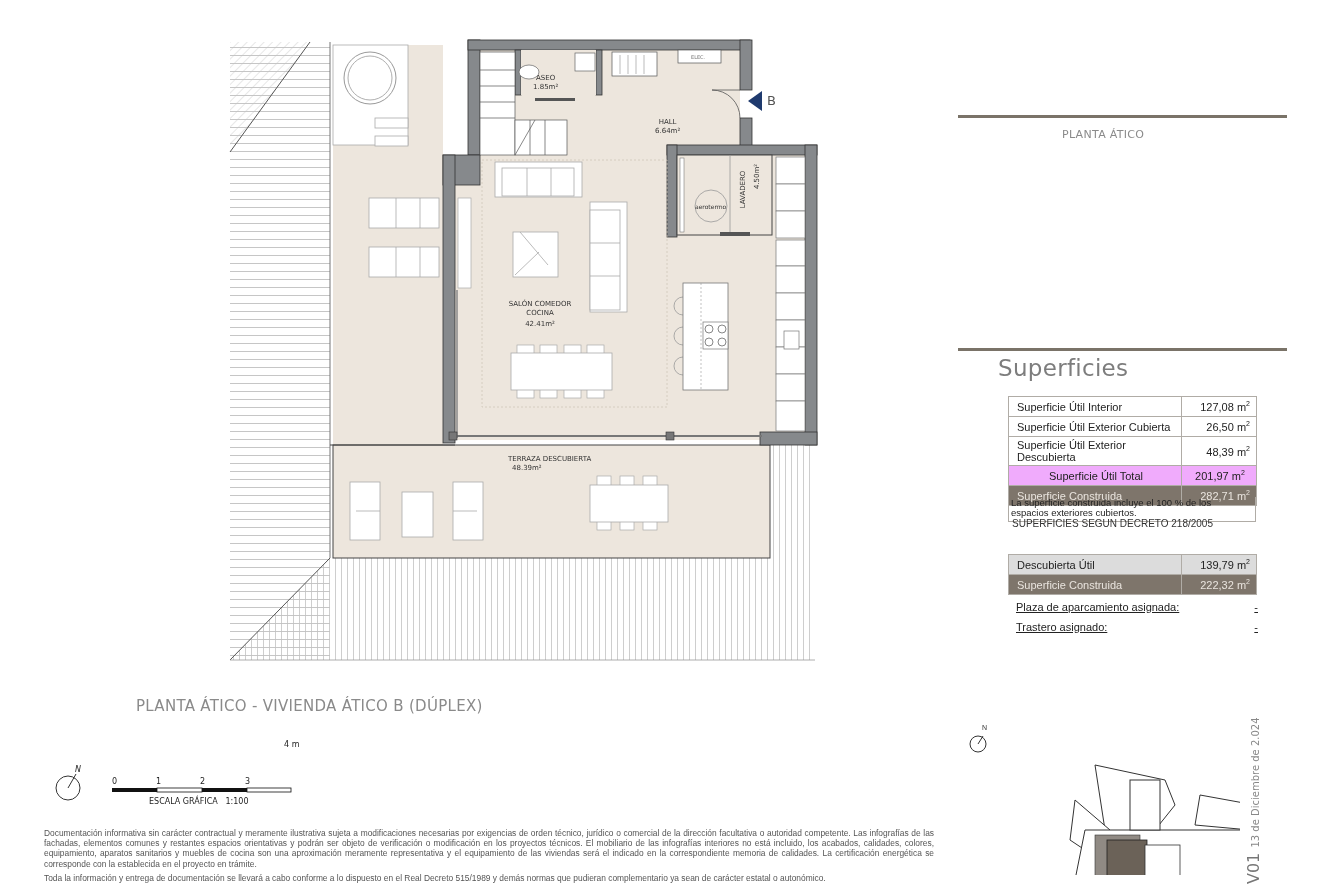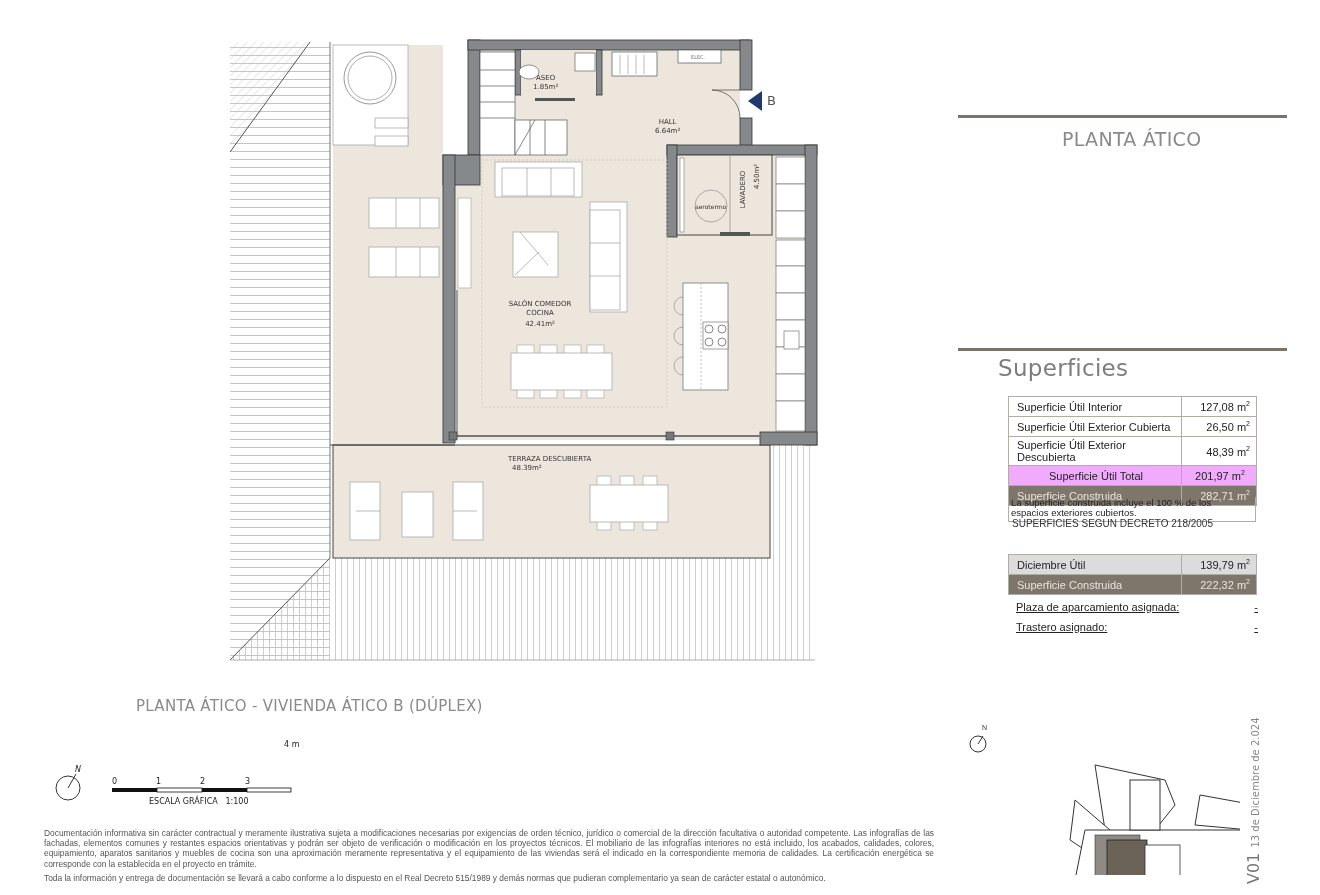--- a/index.html
+++ b/index.html
@@ -240,21 +240,21 @@
 </div>
 <div class="plan-label" style="left:508px;top:455px;text-align:left;">
   <div>TERRAZA DESCUBIERTA</div>
   <div style="padding-left:4px;">48.39m²</div>
 </div>
 <div class="abs" style="left:767px;top:93px;font-size:13px;color:#555;font-family:'DejaVu Sans',sans-serif;">B</div>
 
 <div class="section-title" style="left:136px;top:697px;font-size:15px;">PLANTA ÁTICO - VIVIENDA ÁTICO B (DÚPLEX)</div>
 
 <div class="rule" style="left:958px;top:115px;width:329px;"></div>
-<div class="section-title" style="left:1062px;top:128px;font-size:19px;">PLANTA ÁTICO</div>
+<div class="section-title" style="left:1062px;top:128px;font-size:11px;">PLANTA ÁTICO</div>
 
 <div class="rule" style="left:958px;top:348px;width:329px;"></div>
 <div class="section-title" style="left:998px;top:355px;font-size:23px;color:#7d7d7d;">Superficies</div>
 
 <table class="sup-table">
   <tbody>
       <tr>
     <td>Superficie Útil Interior</td>
     <td class="val"><span>127,08</span> <span>m</span><sup>2</sup></td>
   </tr>
@@ -275,21 +275,21 @@
     <td class="val"><span>282,71</span> <span>m</span><sup>2</sup></td>
   </tr>
 </tbody>
   </table>
 <div class="note">La superficie construida incluye el 100 % de los espacios exteriores cubiertos.</div>
 
 <div class="decreto-head">SUPERFICIES SEGUN DECRETO 218/2005</div>
 <table class="sup2">
   <tbody>
       <tr class="util">
-    <td>Diciembre Útil</td>
+    <td>Descubierta Útil</td>
     <td class="val"><span>139,79</span> <span>m</span><sup>2</sup></td>
   </tr>
   <tr class="built">
     <td>Superficie Construida</td>
     <td class="val"><span>222,32</span> <span>m</span><sup>2</sup></td>
   </tr>
 </tbody>
   </table>
 
 <div class="kv" style="top:601px;">

